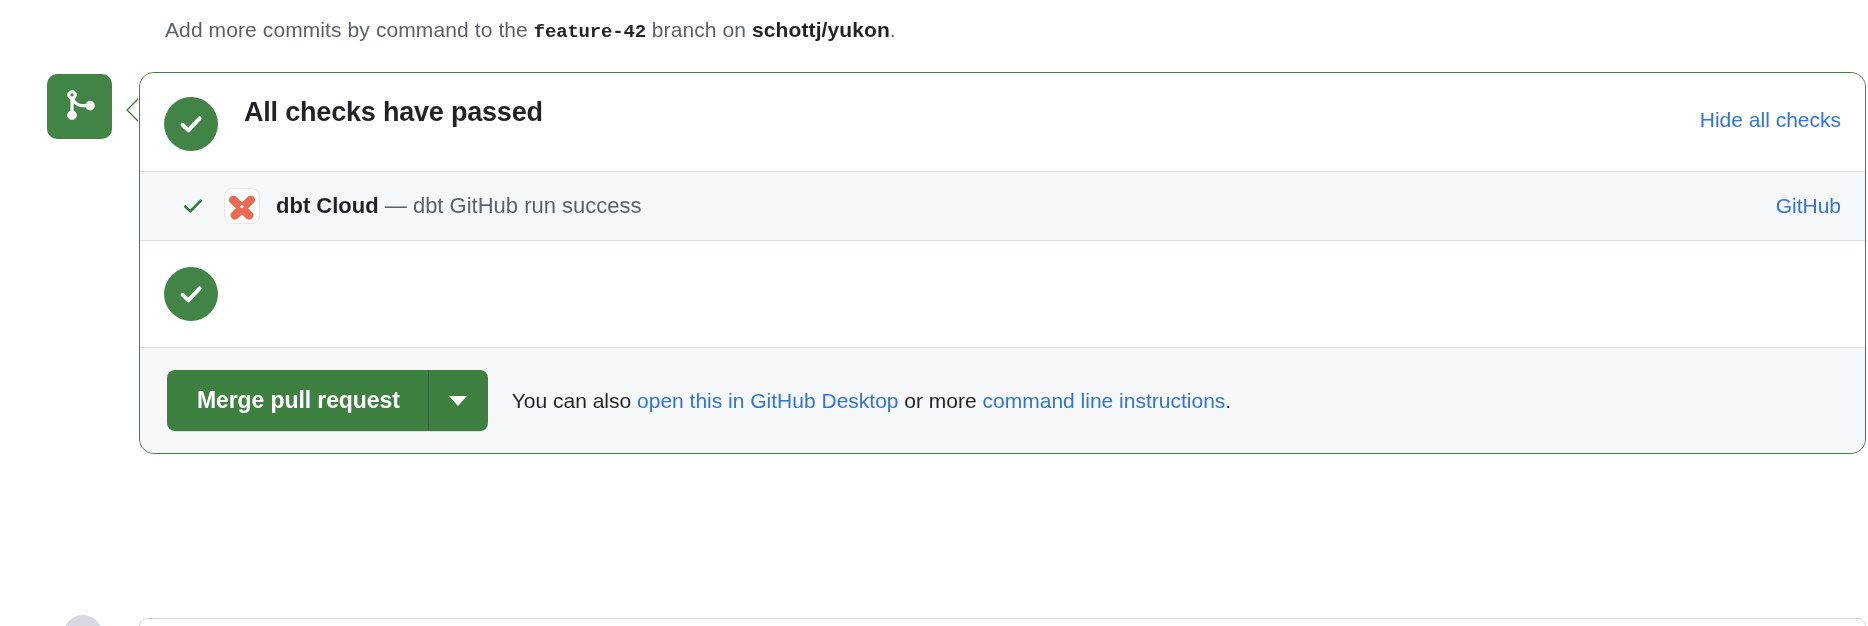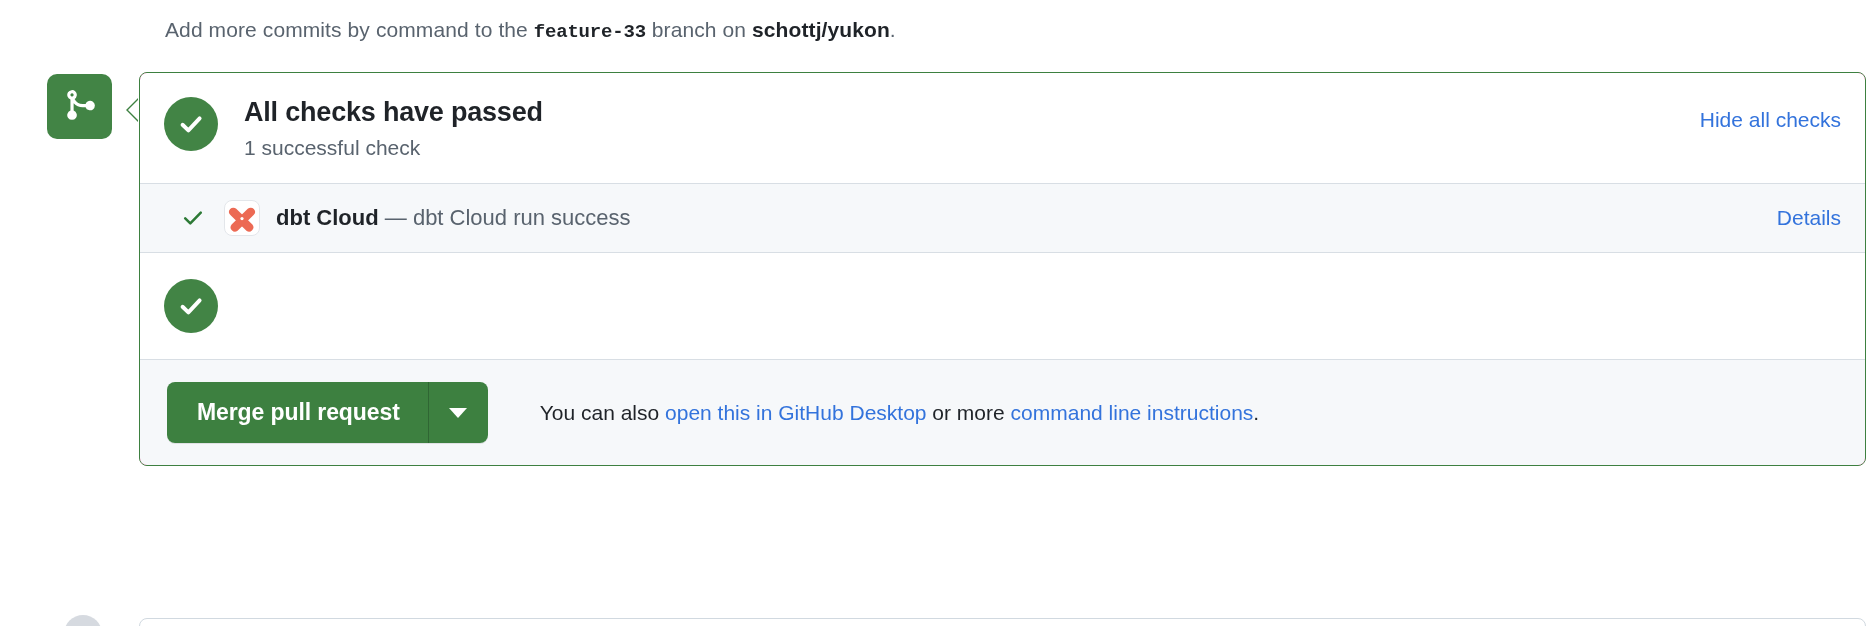--- a/index.html
+++ b/index.html
@@ -53,21 +53,21 @@
     justify-content: center;
   }
 
   
   .merge-box {
     position: absolute;
     left: 139px;
     top: 72px;
     width: 1727px;
     border: 1px solid #3d8040;
-    border-radius: 8px;
+    border-radius: 15px;
     background: #ec4899;
     box-sizing: border-box;
     overflow: hidden;
   }
   
   .box-pointer {
     position: absolute;
     left: 125px;
     top: 96px;
     width: 16px;
@@ -194,21 +194,20 @@
     color: #59636e;
     margin-top: 6px;
   }
 
   
   .merge-footer {
     display: flex;
     align-items: center;
     background: #f6f8fa;
     padding: 22px 24px 22px 27px;
-    gap: 28px;
   }
   .split-button {
     display: flex;
     align-items: stretch;
     border-radius: 8px;
     overflow: hidden;
     box-shadow: 0 1px 0 rgba(27,31,36,0.10);
   }
   .merge-btn {
     background: #3d8040;
@@ -272,21 +271,21 @@
     border-radius: 8px 8px 0 0;
     box-sizing: border-box;
     background: #ffffff;
   }
 </style>
 </head>
 <body>
 
 <div class="push-hint">
   <span>Add more commits by command to the</span>
-  <span class="mono">feature-33</span>
+  <span class="mono">feature-42</span>
   <span>branch on</span>
   <span class="repo">schottj/yukon</span><span>.</span>
 </div>
 
 <div class="timeline-badge">
   <span>
     <svg width="34" height="34" viewBox="0 0 16 16" fill="#ffffff" aria-hidden="true">
       <path d="M5 3.254V3.25v.005a.75.75 0 1 1 0-.005v.004Zm.45 1.9a2.25 2.25 0 1 0-1.95.218v5.256a2.25 2.25 0 1 0 1.5 0V7.123A5.735 5.735 0 0 0 9.25 9h1.378a2.251 2.251 0 1 0 0-1.5H9.25a4.25 4.25 0 0 1-3.8-2.346ZM12.75 9a.75.75 0 1 0 0-1.5.75.75 0 0 0 0 1.5Zm-8.5 4.5a.75.75 0 1 0 0-1.5.75.75 0 0 0 0 1.5Z"></path>
     </svg>
   </span>
@@ -302,21 +301,20 @@
 <div class="merge-box">
 
   <div class="section checks-header">
     <div class="status-circle">
       <svg width="30" height="30" viewBox="0 0 16 16" fill="none" stroke="#ffffff" stroke-width="2.1" stroke-linecap="round" stroke-linejoin="round" aria-hidden="true">
         <path d="M3.5 8.4 L6.6 11.4 L12.6 5"></path>
       </svg>
     </div>
     <div class="header-text">
       <div class="header-title">All checks have passed</div>
-      <div class="header-sub">1 successful check</div>
     </div>
     <div class="header-action">Hide all checks</div>
   </div>
 
   <div class="check-row">
     <div class="check-tick">
       <svg width="24" height="24" viewBox="0 0 16 16" fill="none" stroke="#2d7a36" stroke-width="1.7" stroke-linecap="round" stroke-linejoin="round" aria-hidden="true">
         <path d="M2.8 8.3 L6.2 11.6 L13.2 4.4"></path>
       </svg>
     </div>
@@ -326,23 +324,23 @@
         <g transform="translate(18,18)">
           <path d="M-12.5,-9.5 a4.5,4.5 0 0 1 6.4,-0.2 L11.0,7.0 a4.6,4.6 0 0 1 -6.3,6.6 L-12.3,-3.2 a4.5,4.5 0 0 1 -0.2,-6.3 Z" fill="#ec6a54"></path>
           <path d="M12.5,-9.5 a4.5,4.5 0 0 0 -6.4,-0.2 L-11.0,7.0 a4.6,4.6 0 0 0 6.3,6.6 L12.3,-3.2 a4.5,4.5 0 0 0 0.2,-6.3 Z" fill="#ec6a54"></path>
           <circle cx="0" cy="0.6" r="1.7" fill="#ffffff"></circle>
         </g>
       </svg>
     </div>
     <div class="check-label">
       <span class="ctx">dbt Cloud</span>
       <span>—</span>
-      <span>dbt Cloud run success</span>
-    </div>
-    <div class="check-details">Details</div>
+      <span>dbt GitHub run success</span>
+    </div>
+    <div class="check-details">GitHub</div>
   </div>
 
   <div class="section conflicts">
     <div class="status-circle">
       <svg width="30" height="30" viewBox="0 0 16 16" fill="none" stroke="#ffffff" stroke-width="2.1" stroke-linecap="round" stroke-linejoin="round" aria-hidden="true">
         <path d="M3.5 8.4 L6.6 11.4 L12.6 5"></path>
       </svg>
     </div>
   </div>
 

